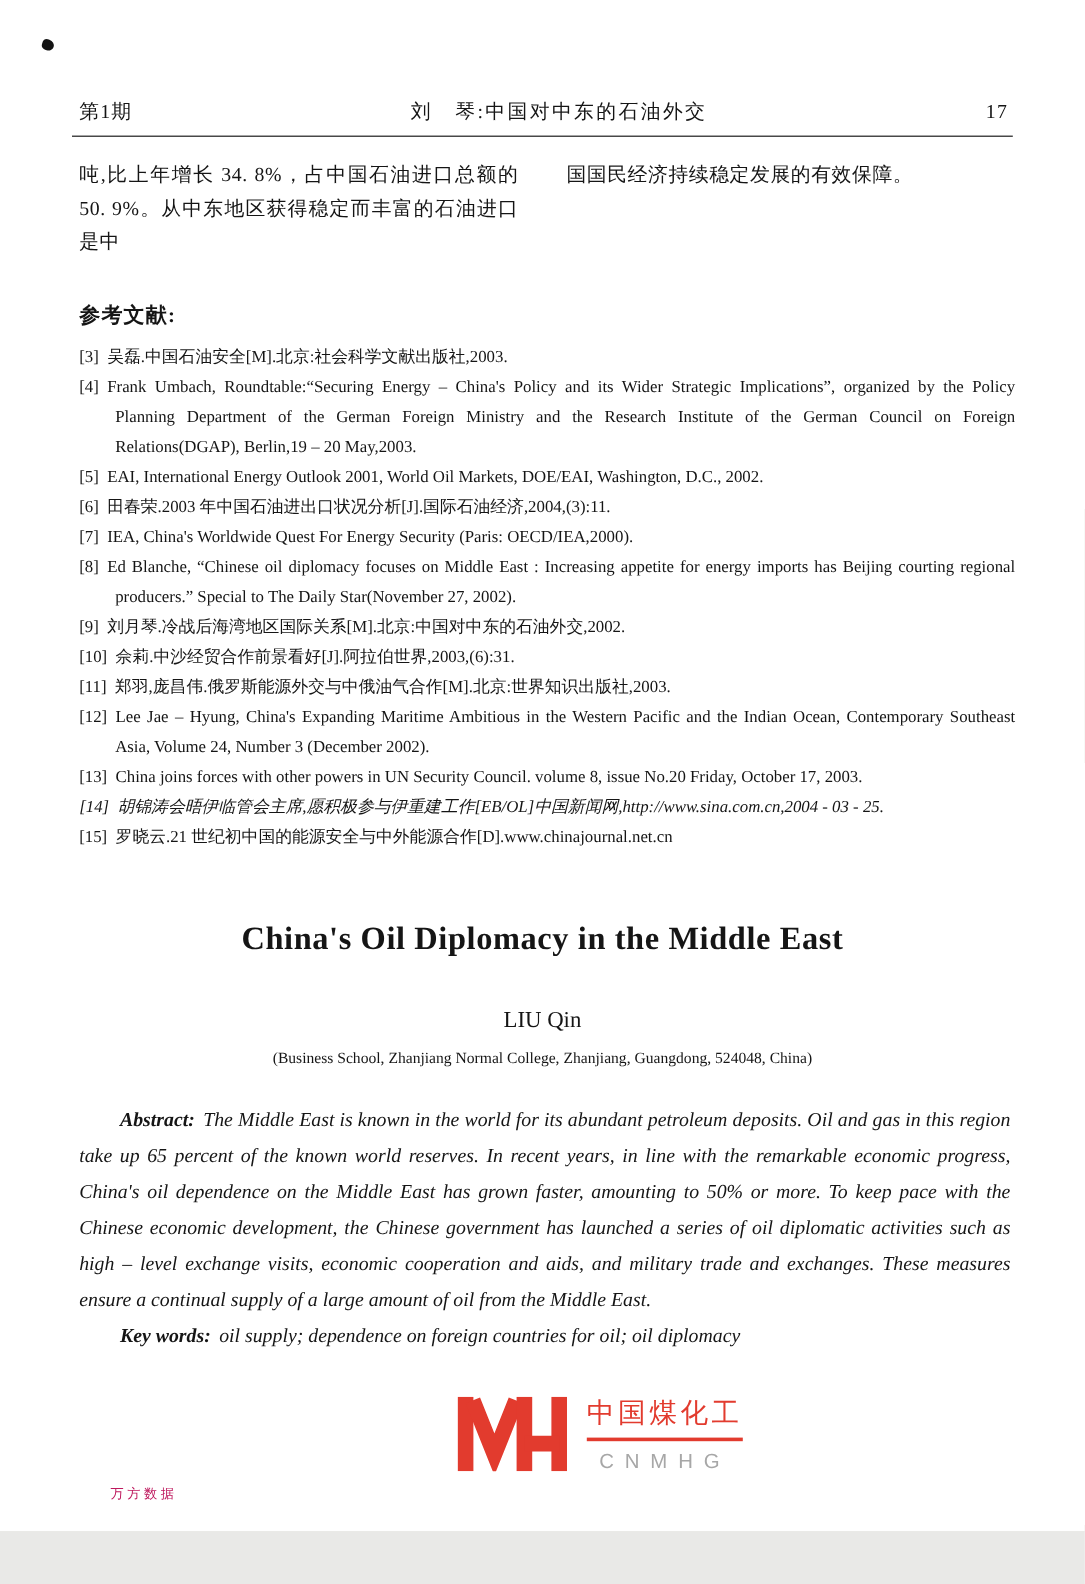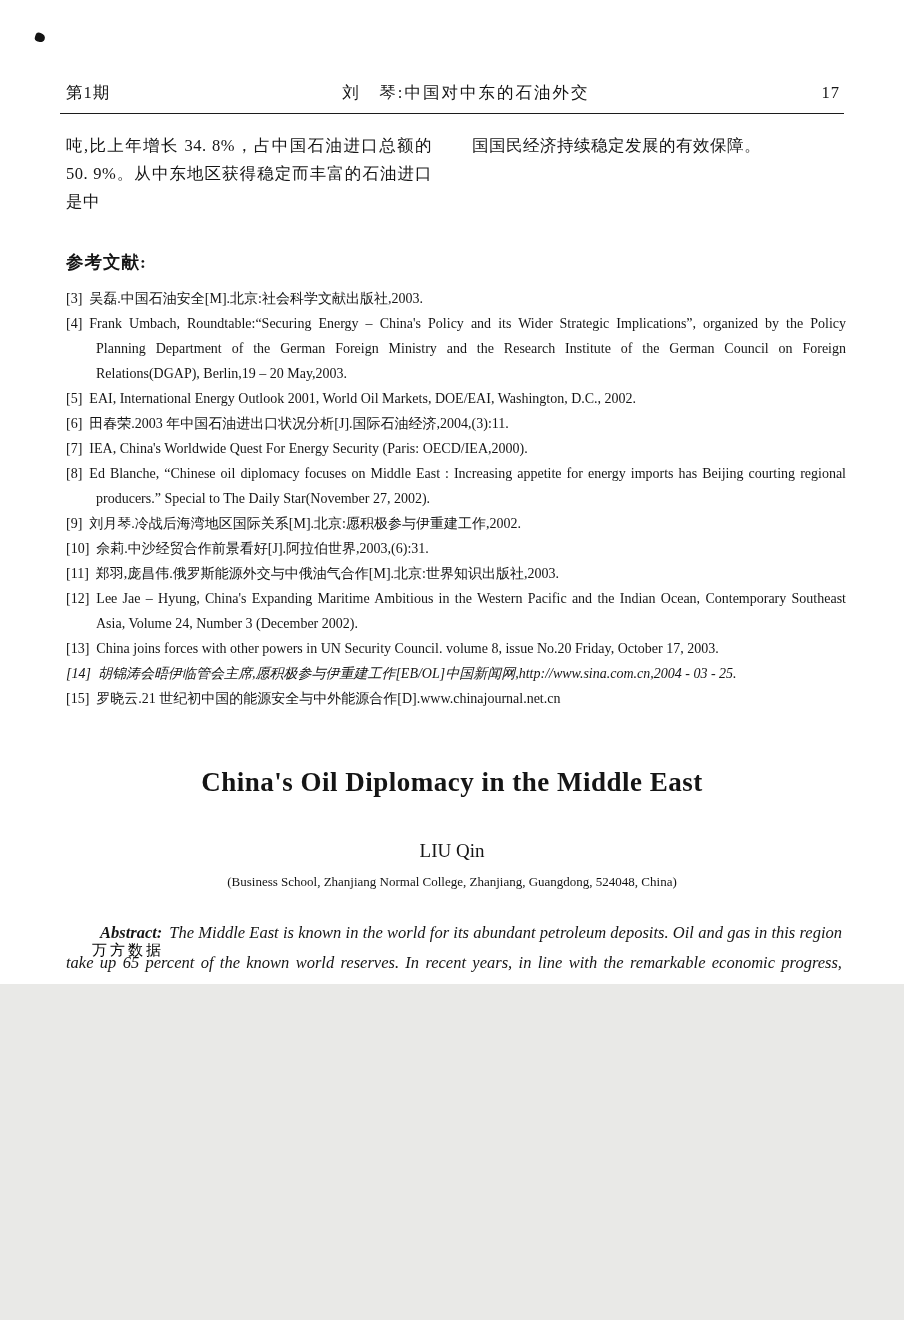--- a/index.html
+++ b/index.html
@@ -1,20 +1,20 @@
 <!DOCTYPE html>
 <html lang="zh" style="--accent: #e23b2e; --latin: #a7a7a7;"><head>
 <meta charset="utf-8">
 <style>
   * { box-sizing: border-box; }
   html, body { margin: 0; padding: 0; background: #e9e9e7; }
   .page {
     position: relative;
     width: 904px;
-    height: 984px;
+    height: 1276px;
     margin: 0 auto;
     background: #ffffff;
     color: #151515;
     font-family: "Liberation Serif", "DejaVu Serif", serif;
     overflow: hidden;
   }
   
   .artifact {
     position: absolute;
     top: 33px; left: 35px;
@@ -124,22 +124,22 @@
     font-size: 17px;
     letter-spacing: 9px;
     font-family: "Liberation Sans", "DejaVu Sans", sans-serif;
     text-align: center;
   }
   
   .watermark {
     position: absolute;
     left: 92px;
     bottom: 24px;
-    font-size: 15px;
-    color: #000000;
+    font-size: 11px;
+    color: #be185d;
     letter-spacing: 3px;
   }
 </style>
 </head>
 <body>
 
 <div class="page">
 
   <div class="artifact"></div>
 
@@ -178,21 +178,21 @@
 
     <li class="ref-item">
       <span class="ref-label">[7]</span><span class="ref-text">IEA, China's Worldwide Quest For Energy Security (Paris: OECD/IEA,2000).</span>
     </li>
 
     <li class="ref-item">
       <span class="ref-label">[8]</span><span class="ref-text">Ed Blanche, “Chinese oil diplomacy focuses on Middle East : Increasing appetite for energy imports has Beijing courting regional producers.” Special to The Daily Star(November 27, 2002).</span>
     </li>
 
     <li class="ref-item">
-      <span class="ref-label">[9]</span><span class="ref-text">刘月琴.冷战后海湾地区国际关系[M].北京:愿积极参与伊重建工作,2002.</span>
+      <span class="ref-label">[9]</span><span class="ref-text">刘月琴.冷战后海湾地区国际关系[M].北京:中国对中东的石油外交,2002.</span>
     </li>
 
     <li class="ref-item">
       <span class="ref-label">[10]</span><span class="ref-text">佘莉.中沙经贸合作前景看好[J].阿拉伯世界,2003,(6):31.</span>
     </li>
 
     <li class="ref-item">
       <span class="ref-label">[11]</span><span class="ref-text">郑羽,庞昌伟.俄罗斯能源外交与中俄油气合作[M].北京:世界知识出版社,2003.</span>
     </li>
 

